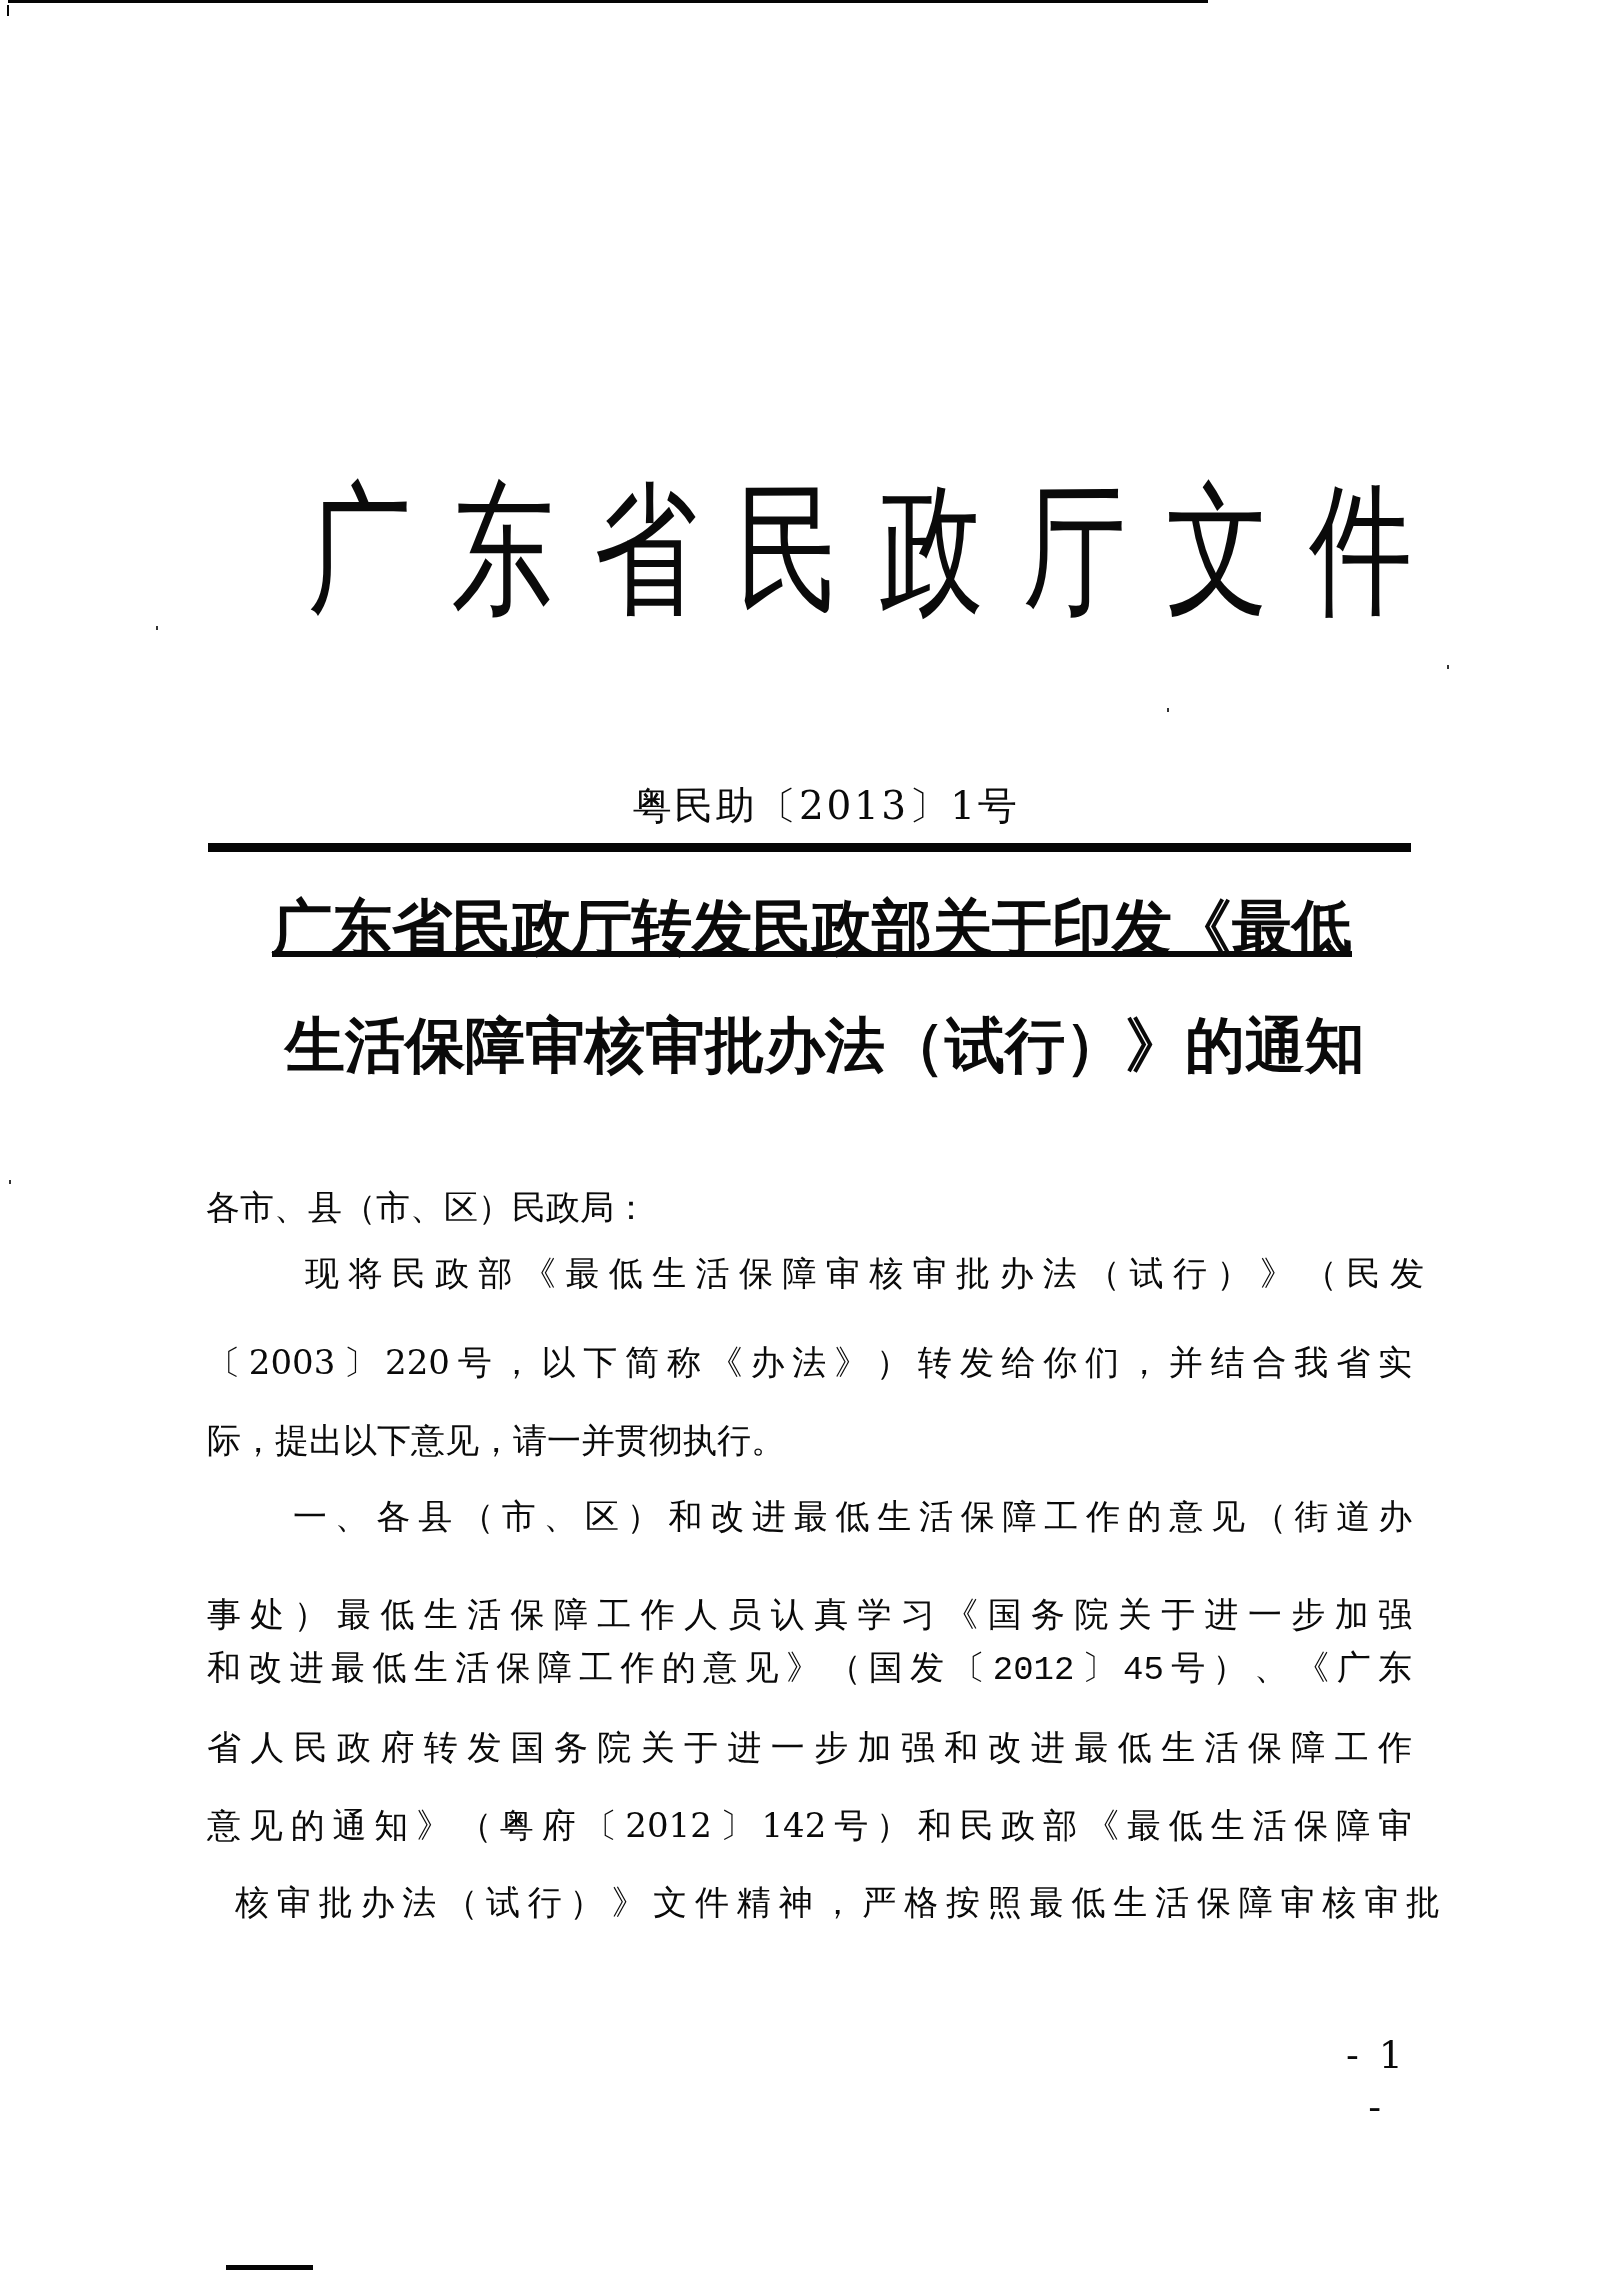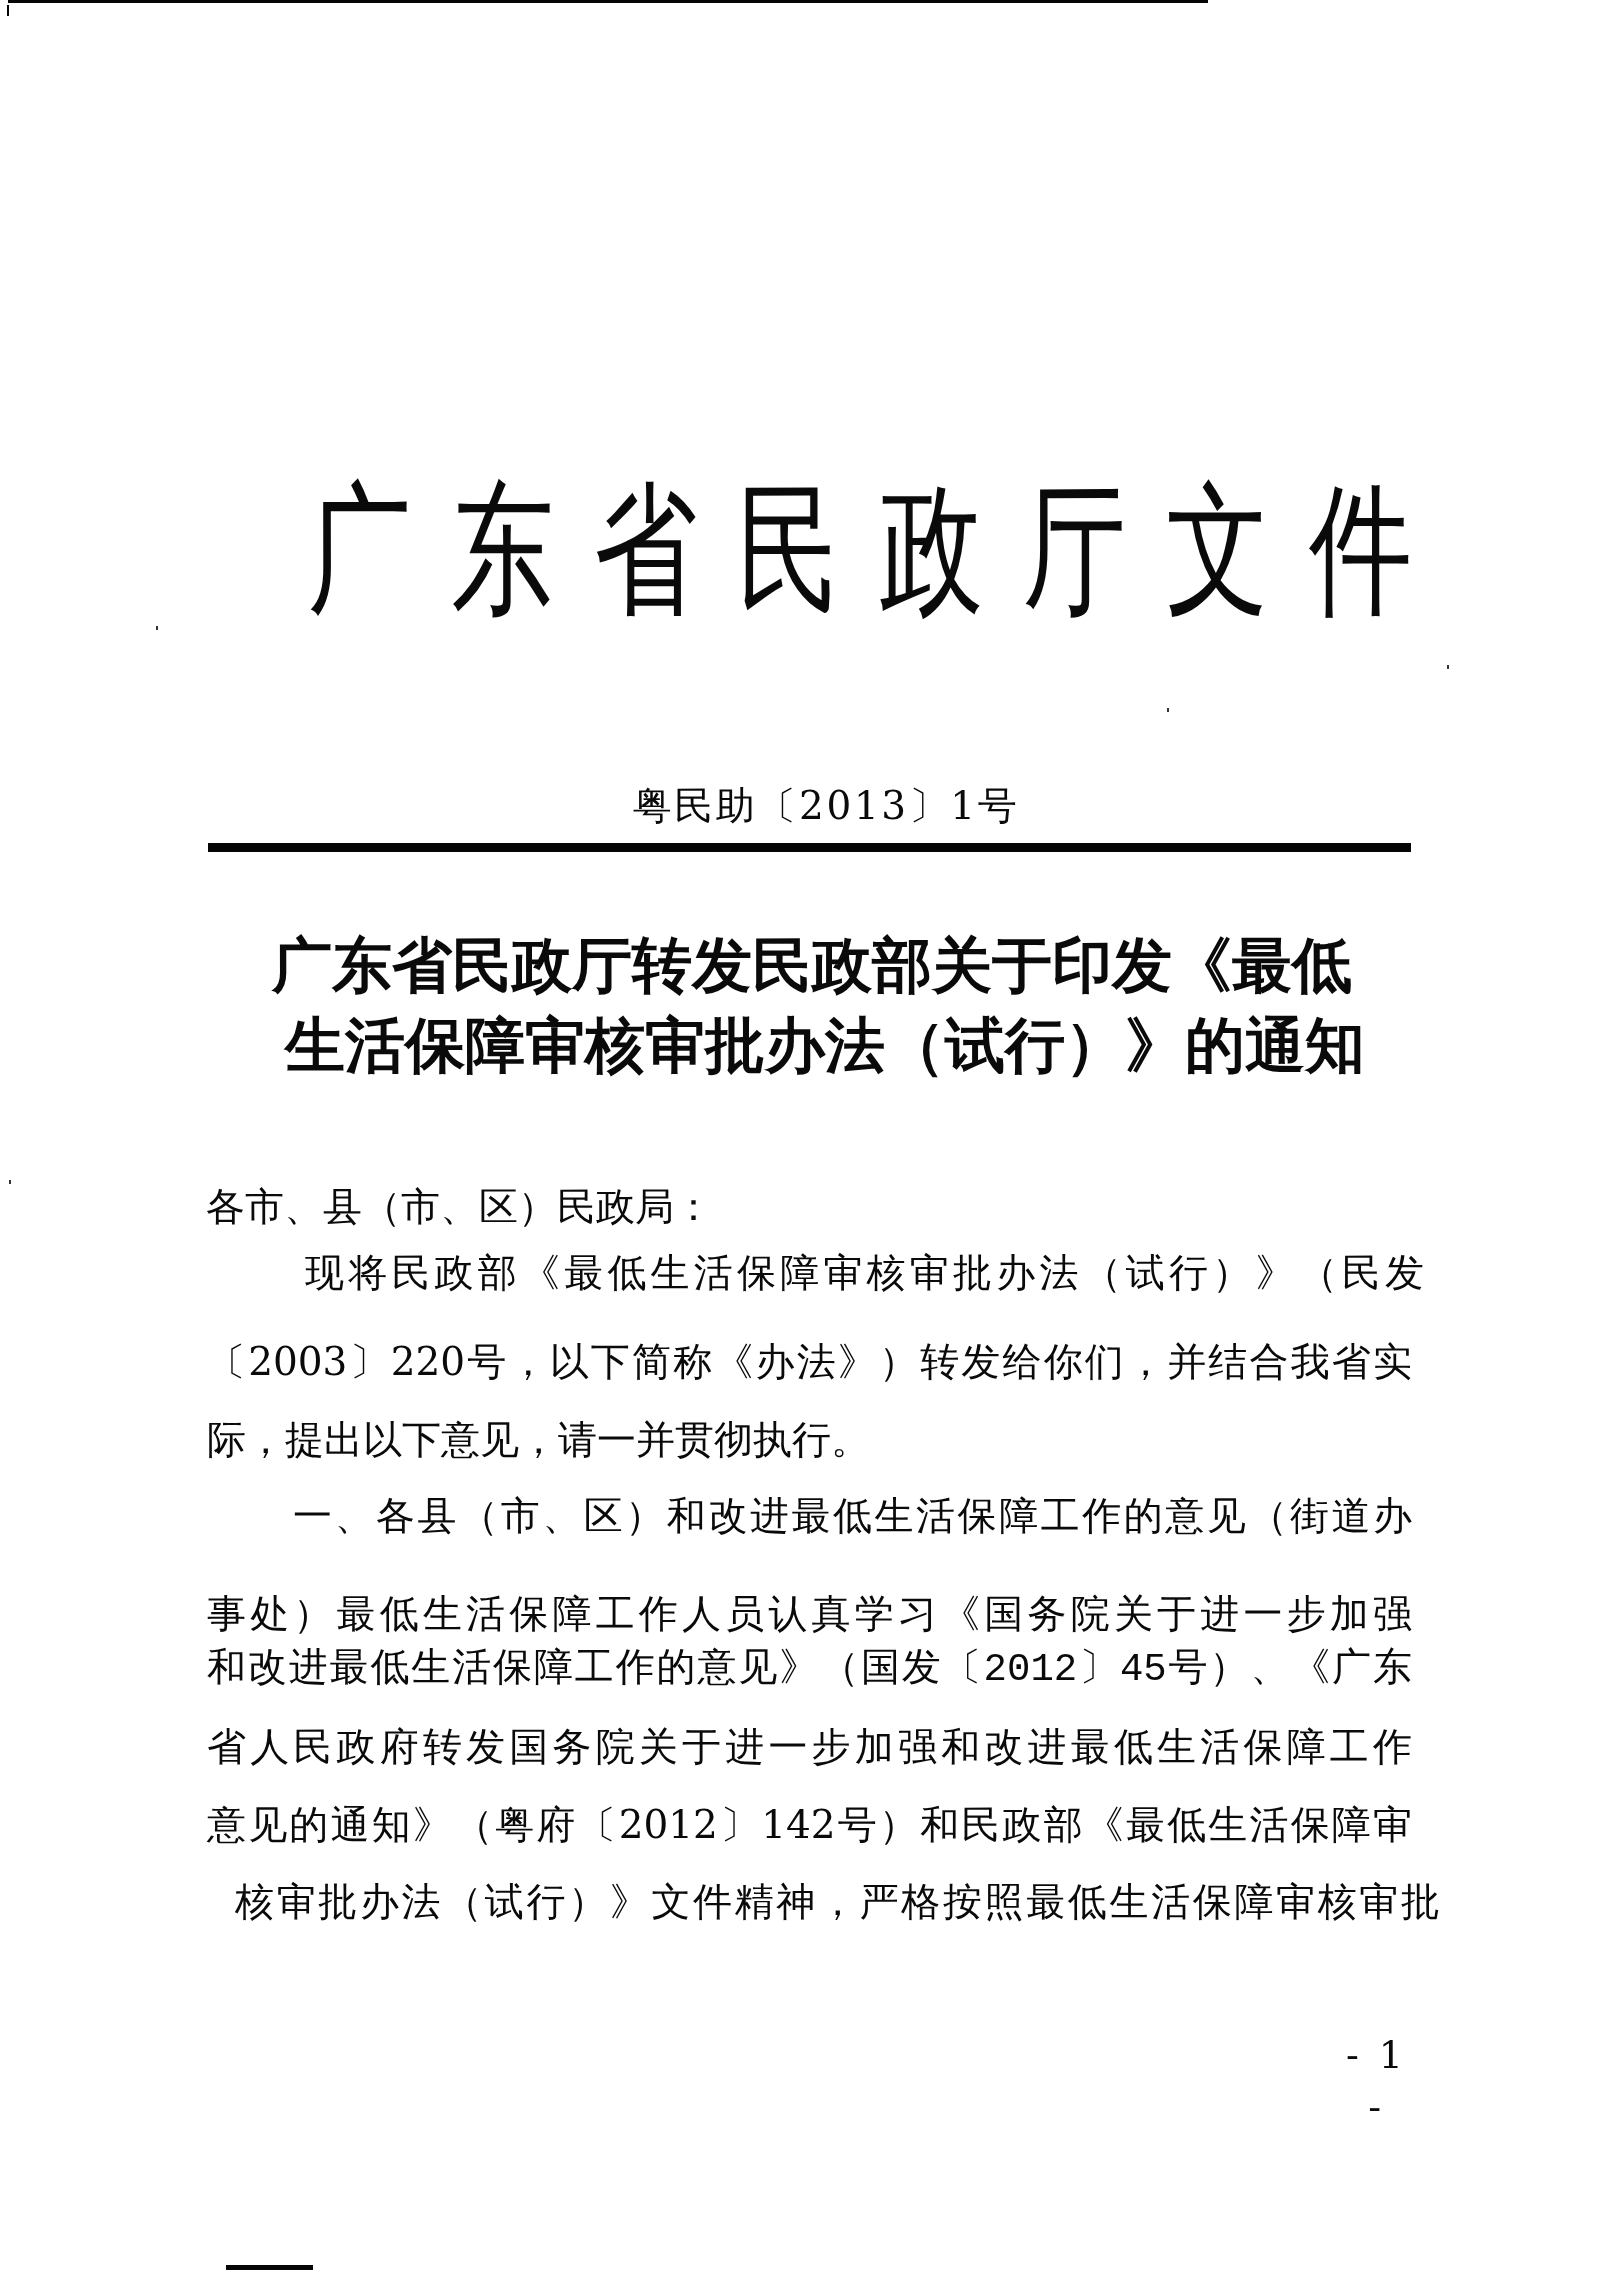--- a/index.html
+++ b/index.html
@@ -8,23 +8,23 @@
   .serif { font-family: "DejaVu Serif", "Liberation Serif", serif; }
   .sans { font-family: "DejaVu Sans", "Liberation Sans", sans-serif; }
   .rule { background:#050505; }
   #top-rule { left:7.9px; top:0; width:1200px; height:2.6px; }
   #top-tick { left:6.6px; top:5.2px; width:2.6px; height:10.5px; }
   #title { left:288px; top:471px; width:1042px; height:157px; display:flex; justify-content:space-between; align-items:center; }
   #title span { display:inline-block; font-size:143px; line-height:157px; transform:scaleX(0.72); font-weight:normal; letter-spacing:0; }
   #docno { left:0; width:1620px; top:780px; height:52px; line-height:52px; text-align:center; font-size:39px; letter-spacing:2.6px; padding-left:16px; }
   #separator { left:208px; top:843px; width:1203px; height:8.5px; }
   .subtitle { left:272px; width:1068px; height:72px; line-height:72px; font-size:60px; font-weight:bold; text-align:justify; text-align-last:justify; white-space:nowrap; transform-origin:left center; }
-  #sub1 { top:929px; }
+  #sub1 { top:891px;text-decoration:underline; }
   #sub2 { top:1009px; left:285px; width:1044px; }
-  .line { height:52px; line-height:52px; font-size:39px; white-space:nowrap; }
+  .line { height:52px; line-height:52px; font-size:34px; white-space:nowrap; }
   .just { text-align:justify; text-align-last:justify; }
   .full { left:207px; width:1205px; }
   .indent { left:293px; width:1119px; }
   #pageno { left:1337px; top:2029px; width:79px; height:52px; line-height:52px; font-size:38px; text-align:center; letter-spacing:3.9px; }
   #bottom-bar { left:226px; top:2265px; width:87px; height:4.6px; }
   .speck { background:#333; width:2px; height:3.9px; }
 </style>
 </head>
 <body>
 

